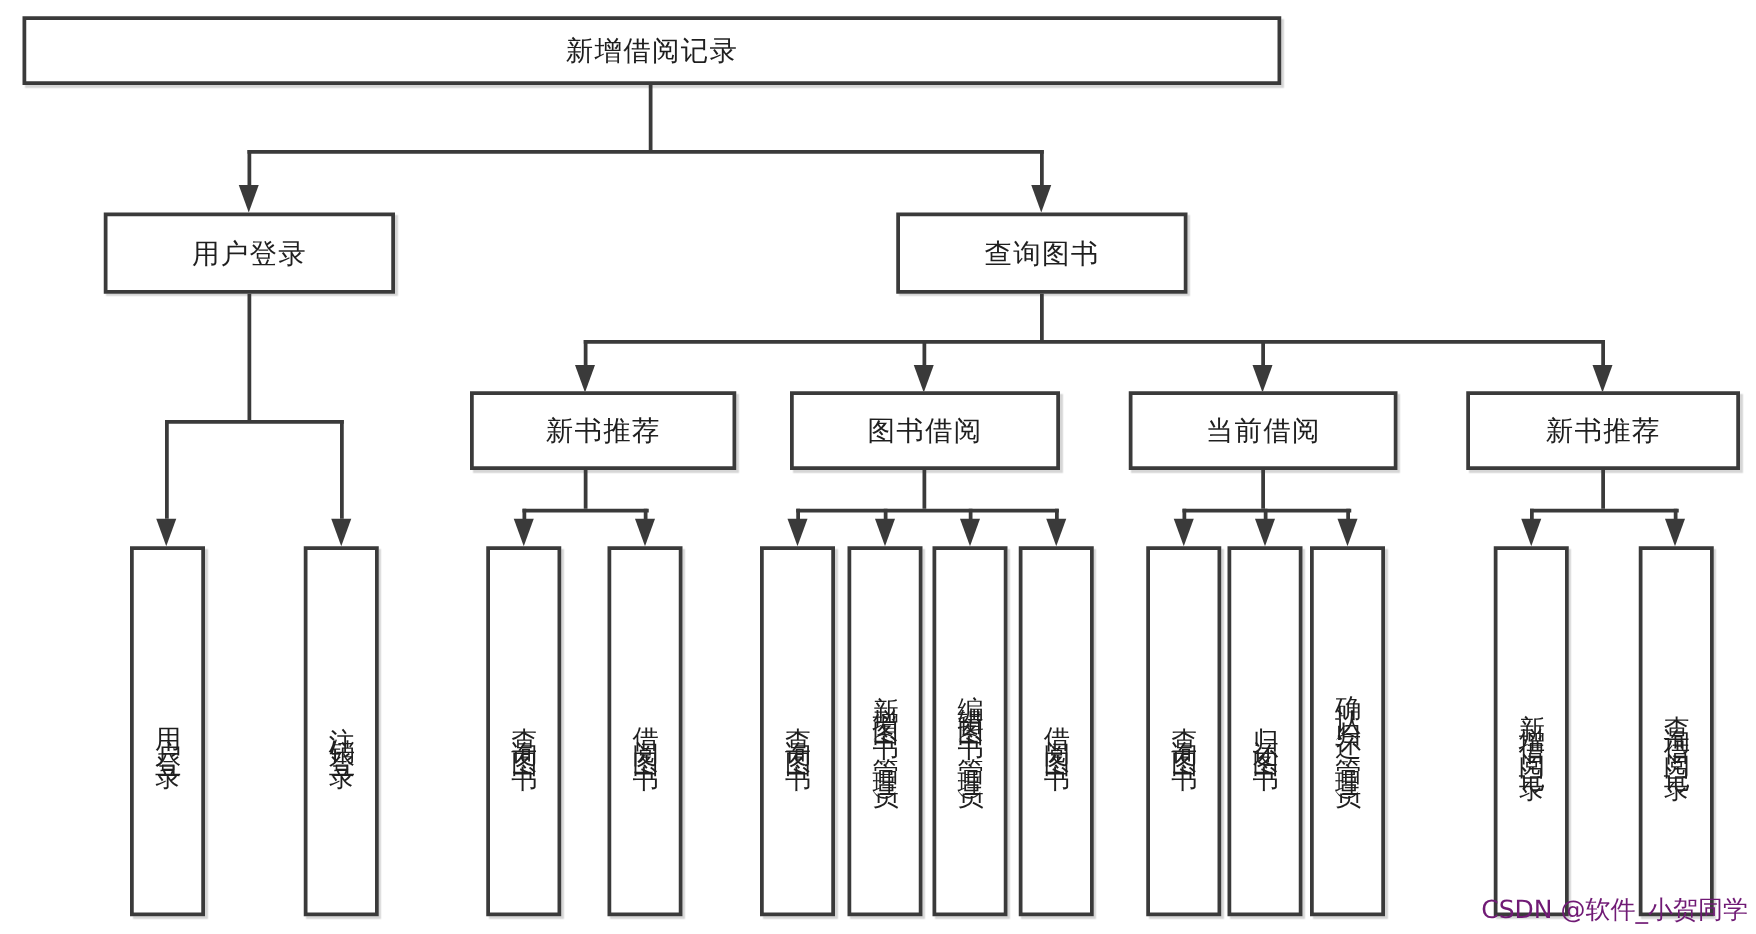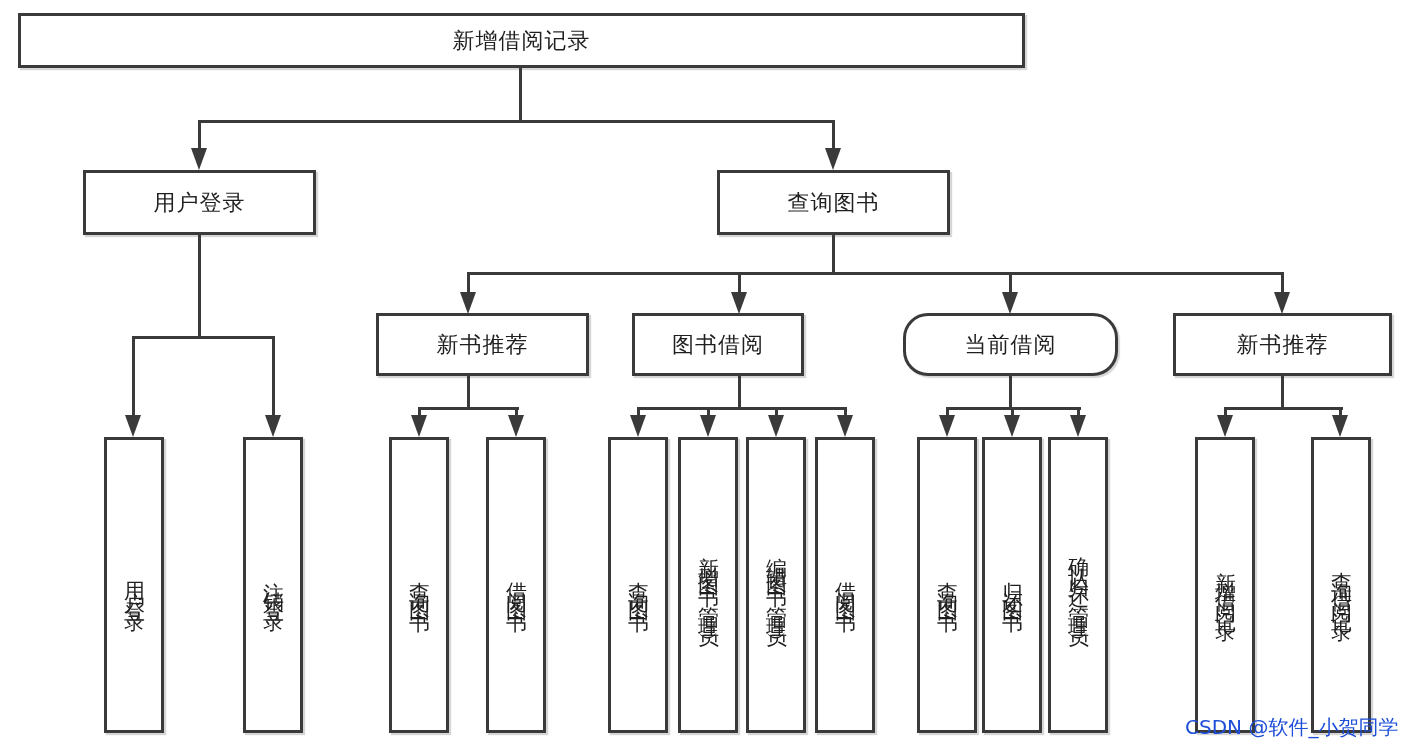--- a/index.html
+++ b/index.html
@@ -19,21 +19,21 @@
   }
   .vl{position:absolute;width:3px;background:#3a3a3a;}
   .hl{position:absolute;height:3px;background:#3a3a3a;}
   .arrow{
     position:absolute;width:0;height:0;
     border-left:8px solid transparent;border-right:8px solid transparent;
     border-top:22px solid #3a3a3a;
   }
   .watermark{
     position:absolute;left:1185px;top:714px;z-index:10;
-    font-size:20px;color:#1d4ed8;white-space:nowrap;
+    font-size:20px;color:#701a75;white-space:nowrap;
   }
 </style>
 </head>
 <body>
 
 <div id="canvas">
 
   <div class="box" style="left:18px;top:13px;width:1007px;height:55px;">新增借阅记录</div>
 
   <div class="vl" style="left:519px;top:68px;height:52px;"></div>
@@ -58,22 +58,22 @@
   <div class="vl" style="left:467px;top:272px;height:20px;"></div>
   <div class="arrow" style="left:460px;top:292px;"></div>
   <div class="vl" style="left:738px;top:272px;height:20px;"></div>
   <div class="arrow" style="left:731px;top:292px;"></div>
   <div class="vl" style="left:1009px;top:272px;height:20px;"></div>
   <div class="arrow" style="left:1002px;top:292px;"></div>
   <div class="vl" style="left:1281px;top:272px;height:20px;"></div>
   <div class="arrow" style="left:1274px;top:292px;"></div>
 
   <div class="box" style="left:362px;top:313px;width:213px;height:63px;margin-left:14px;">新书推荐</div>
-  <div class="box" style="left:632px;top:313px;width:172px;height:63px;">图书借阅</div>
-  <div class="box" style="left:903px;top:313px;width:215px;height:63px;border-radius:25px;">当前借阅</div>
+  <div class="box" style="left:632px;top:313px;width:216px;height:63px;">图书借阅</div>
+  <div class="box" style="left:903px;top:313px;width:215px;height:63px;">当前借阅</div>
   <div class="box" style="left:1173px;top:313px;width:219px;height:63px;">新书推荐</div>
 
   <div class="vl" style="left:467px;top:376px;height:31px;"></div>
   <div class="hl" style="left:418px;top:407px;width:101px;"></div>
   <div class="vl" style="left:418px;top:407px;height:10px;"></div>
   <div class="arrow" style="left:411px;top:415px;"></div>
   <div class="vl" style="left:515px;top:407px;height:10px;"></div>
   <div class="arrow" style="left:508px;top:415px;"></div>
 
   <div class="vl" style="left:738px;top:376px;height:31px;"></div>

